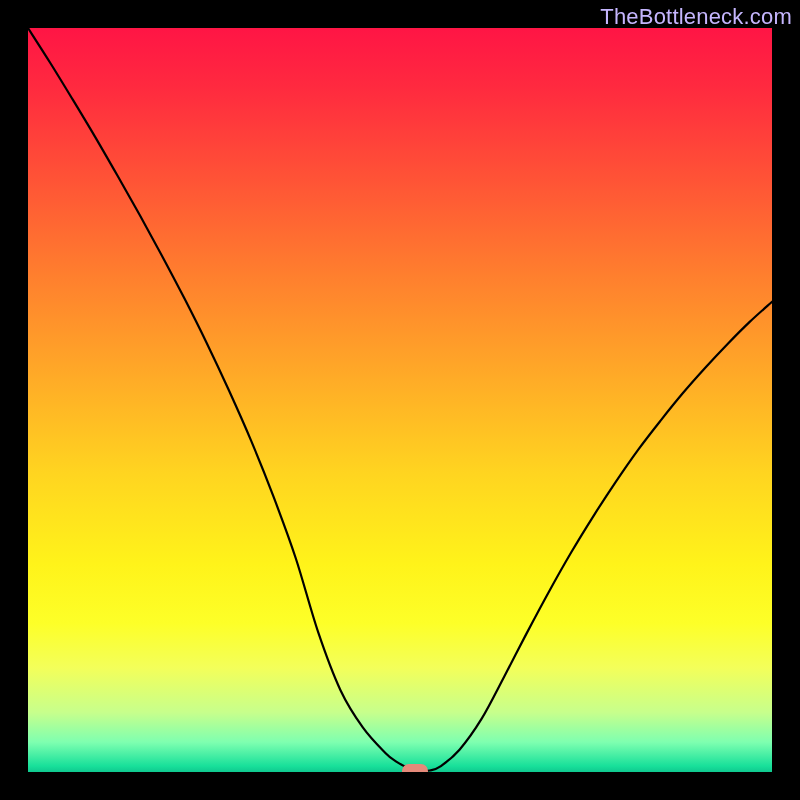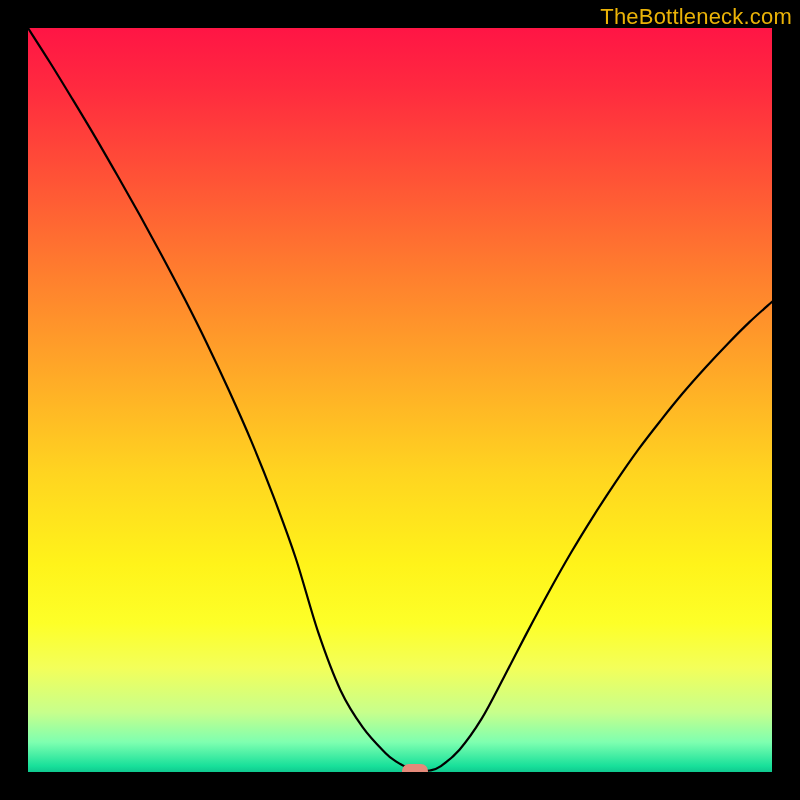--- a/index.html
+++ b/index.html
@@ -14,21 +14,21 @@
   .frame {
     position: relative;
     width: 800px;
     height: 800px;
     background: #000;
   }
   .watermark {
     position: absolute;
     top: 4px;
     right: 8px;
-    color: #eab308;
+    color: #c4b5fd;
     font-size: 22px;
     font-weight: 500;
     letter-spacing: 0.2px;
     z-index: 50;
   }
   .plot-area {
     position: absolute;
     left: 28px;
     top: 28px;
     width: 744px;

